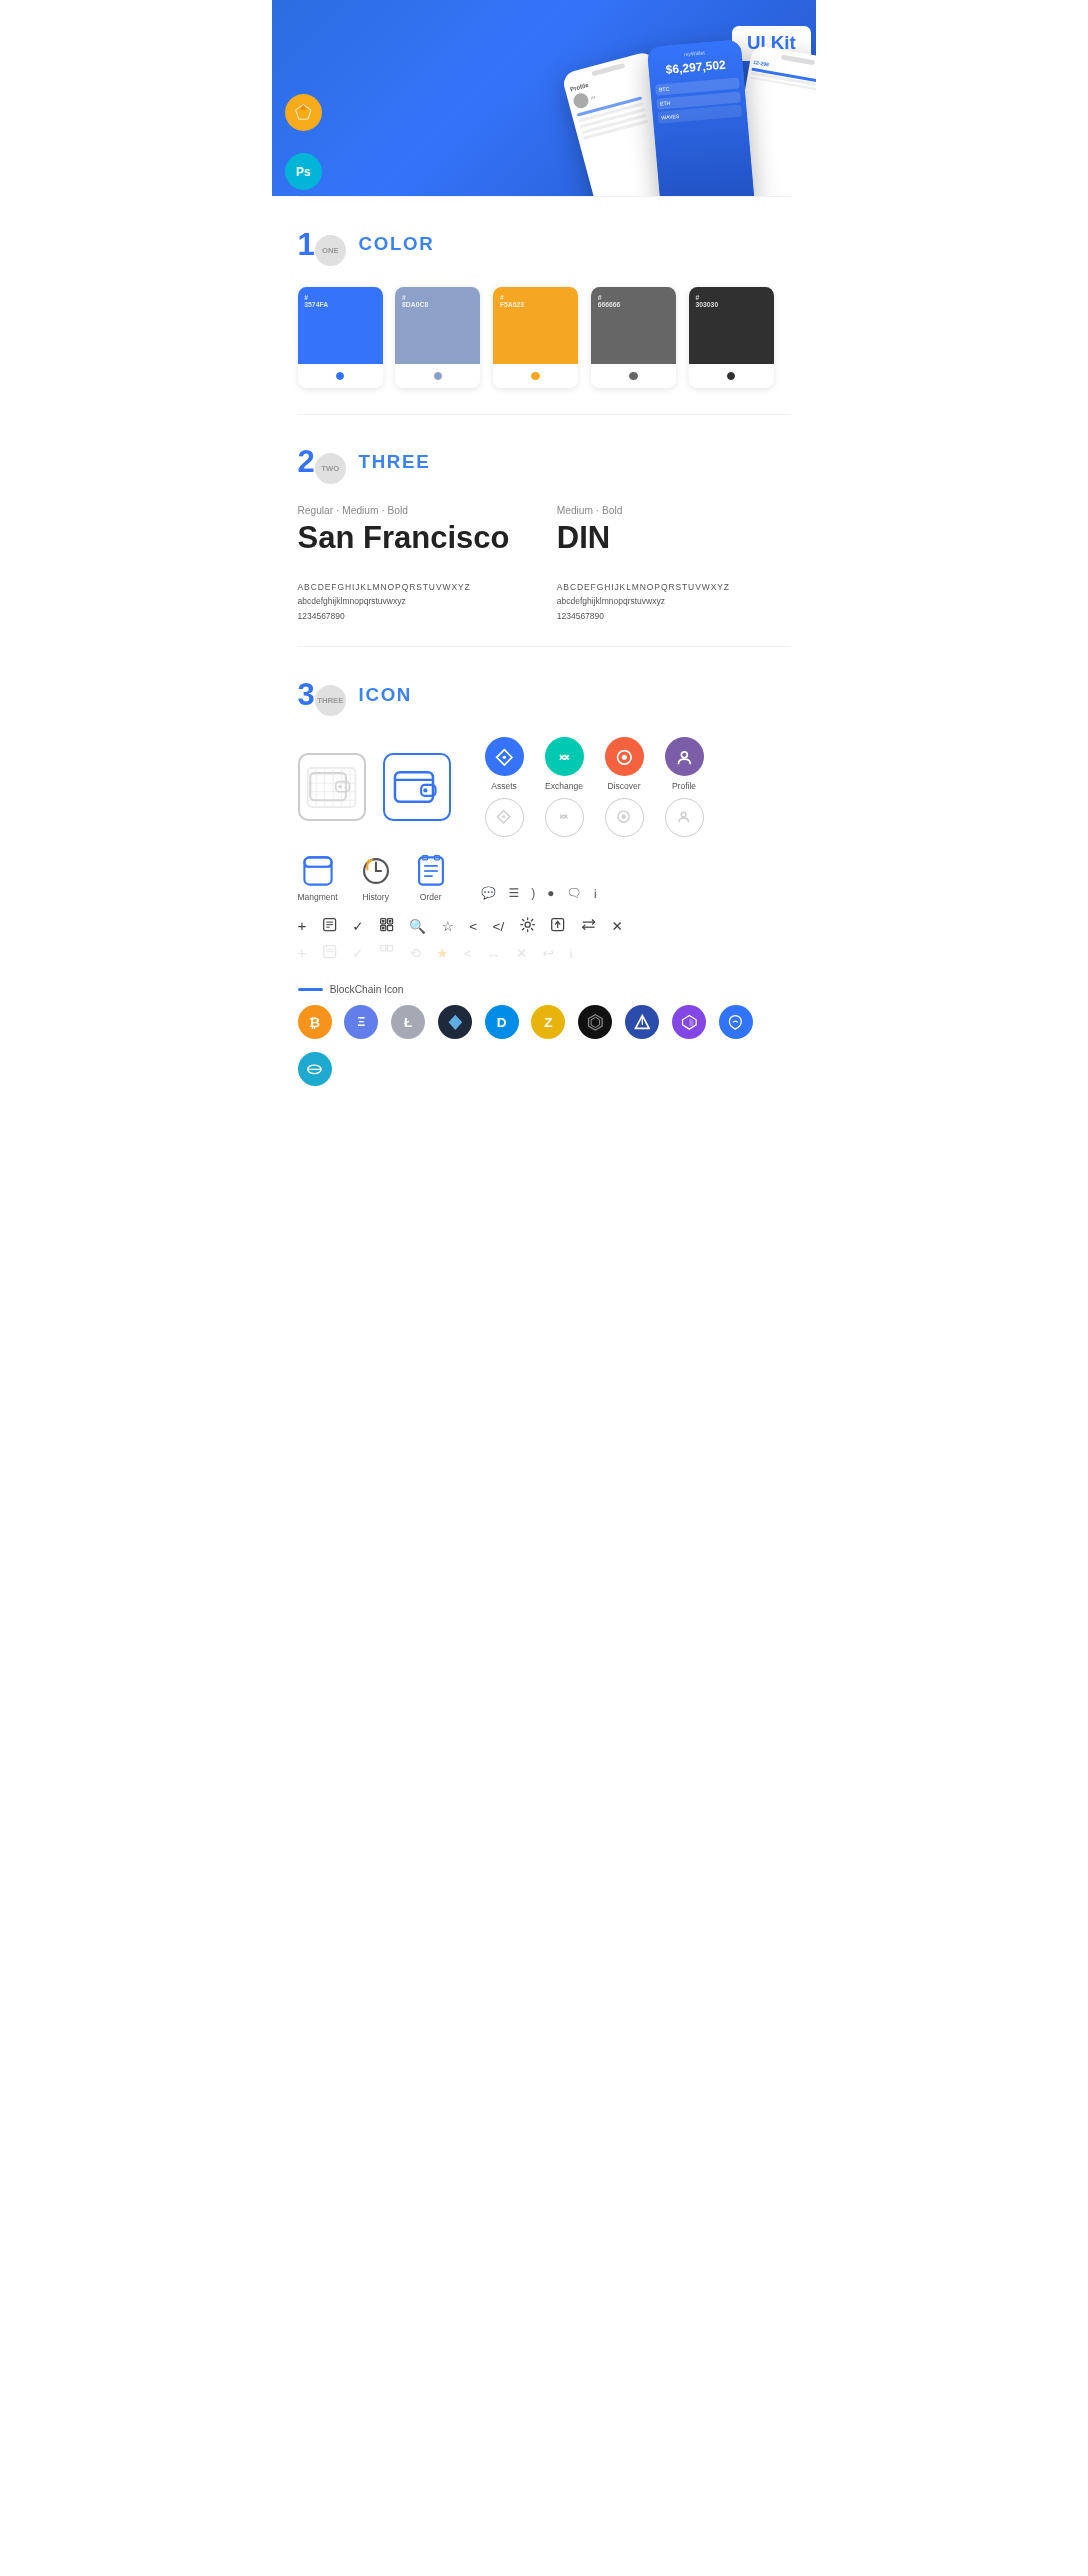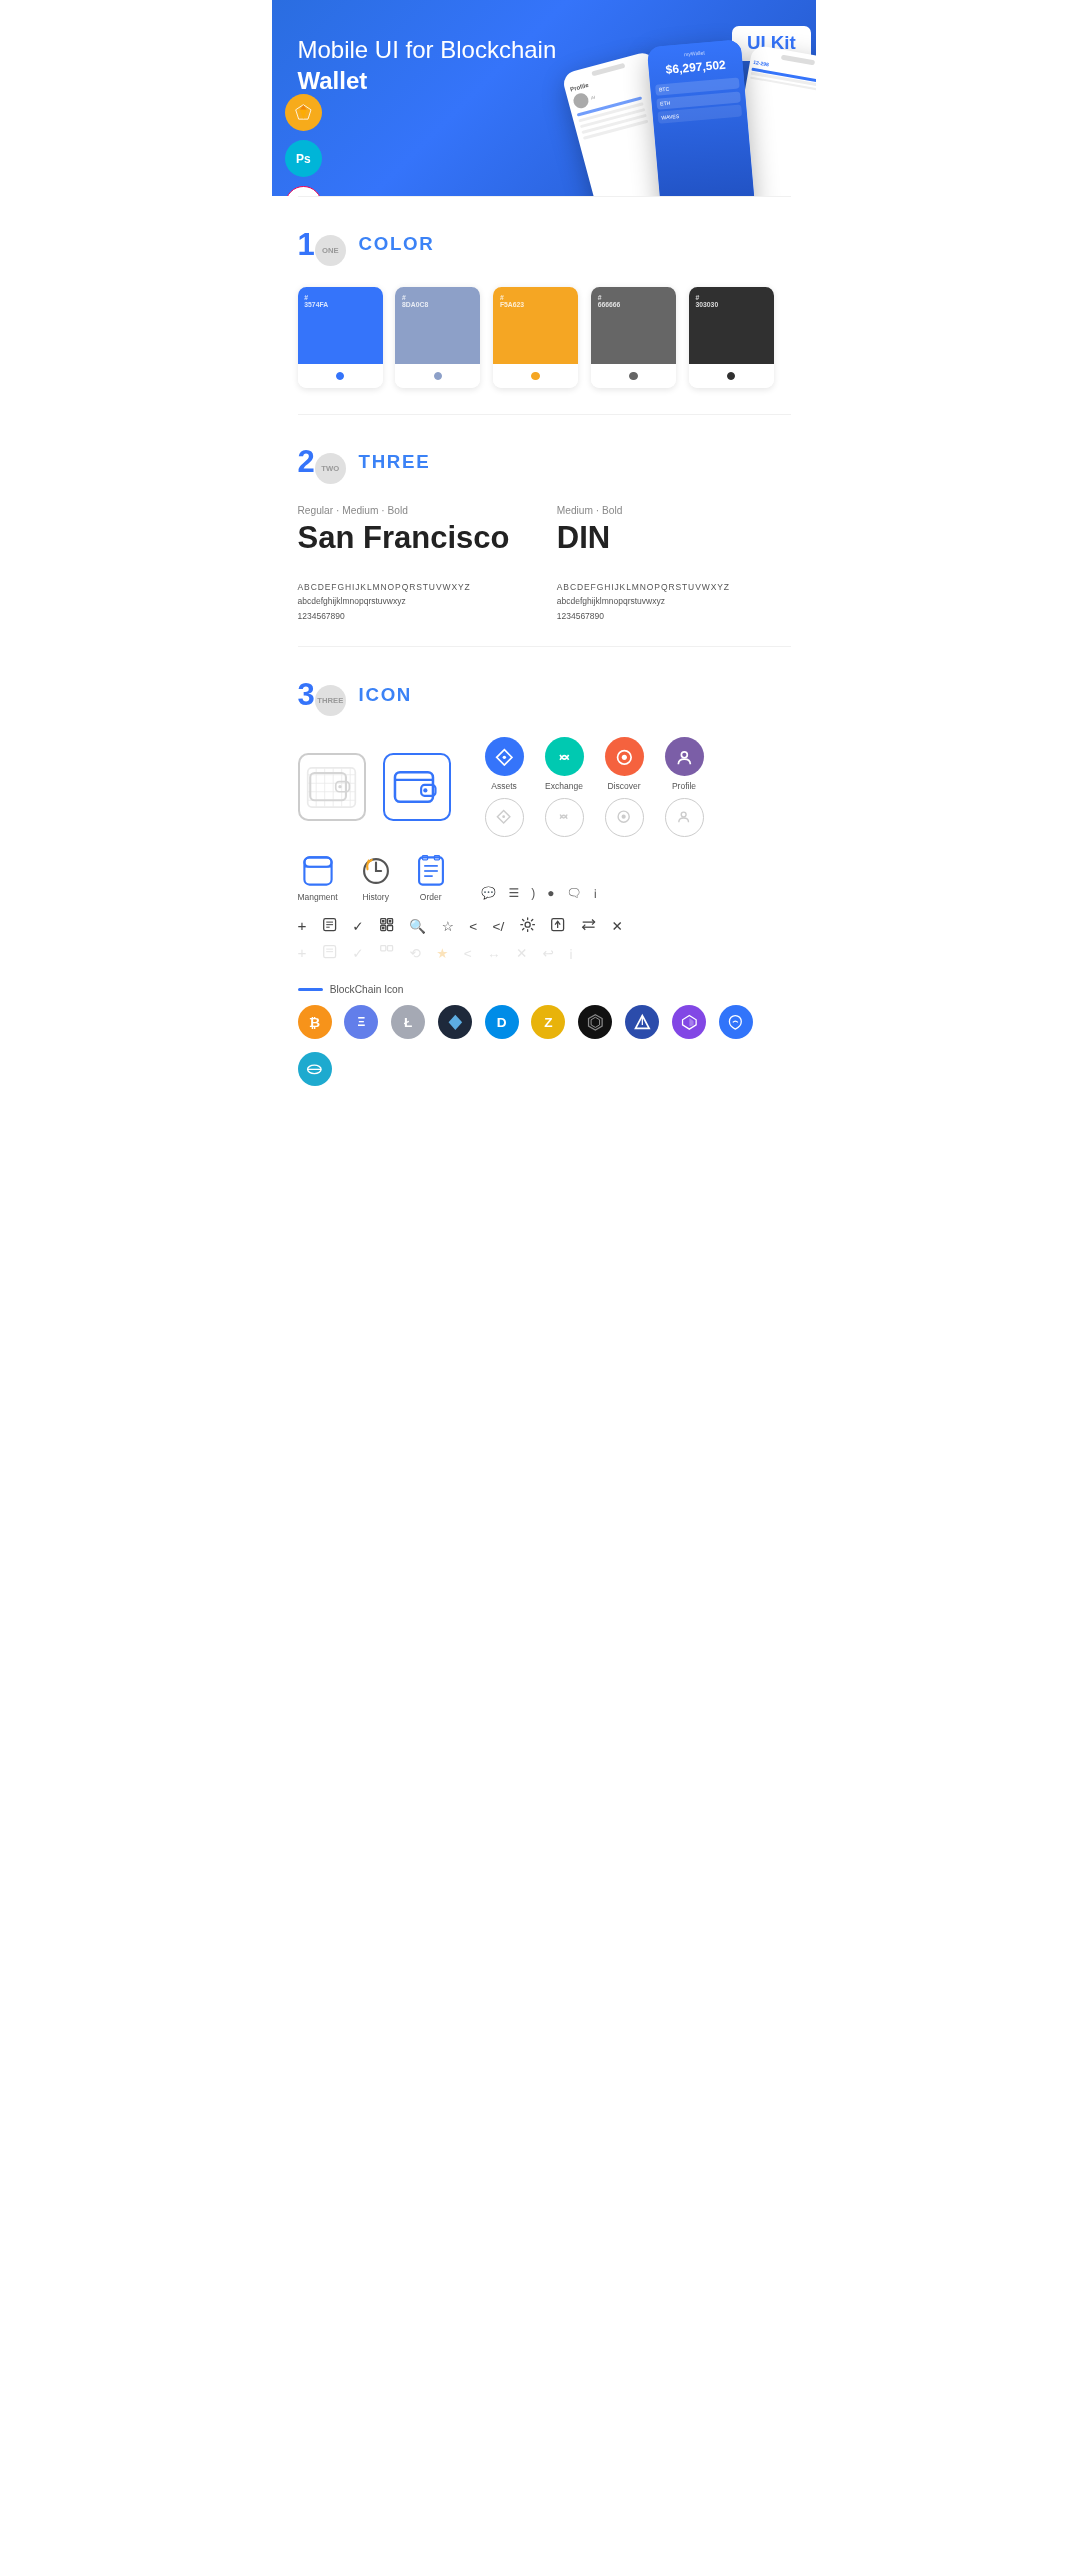--- a/index.html
+++ b/index.html
@@ -29,21 +29,21 @@
       background: #fff;
       color: #3574FA;
       font-size: 18.7px;
       font-weight: 700;
       padding: 6.8px 15.3px;
       border-radius: 6.8px;
     }
     .hero-badges {
       display: flex;
       flex-direction: column;
-      gap: 9px;
+      gap: 22px;
       position: absolute;
       left: 12.8px;
       top: 94px;
     }
     .badge-circle {
       width: 37px;
       height: 37px;
       border-radius: 50%;
       display: flex;
       align-items: center;
@@ -198,23 +198,20 @@
     }
 
     
     .divider { height: 0.9px; background: #f0f0f0; margin: 0 25.5px; }
 
   </style>
 </head>
 <body>
 
 <div class="hero">
-  <div class="hero-title">
-    <span>Mobile UI for Blockchain </span><strong>Wallet</strong>
-  </div>
   <div class="ui-kit-badge">UI Kit</div>
 
   <div class="hero-badges">
     <div class="badge-circle badge-sketch">
       <svg width="18.7" height="18.7" viewBox="0 0 22 22">
         <polygon points="11,2 20,8 16.5,19 5.5,19 2,8" fill="#F7AB1B" stroke="#fff" stroke-width="1"></polygon>
         <polygon points="11,2 7,8 15,8" fill="#EA6C00" opacity="0.6"></polygon>
         <polygon points="11,19 7,8 15,8" fill="#FDAD00" opacity="0.8"></polygon>
       </svg>
     </div>

